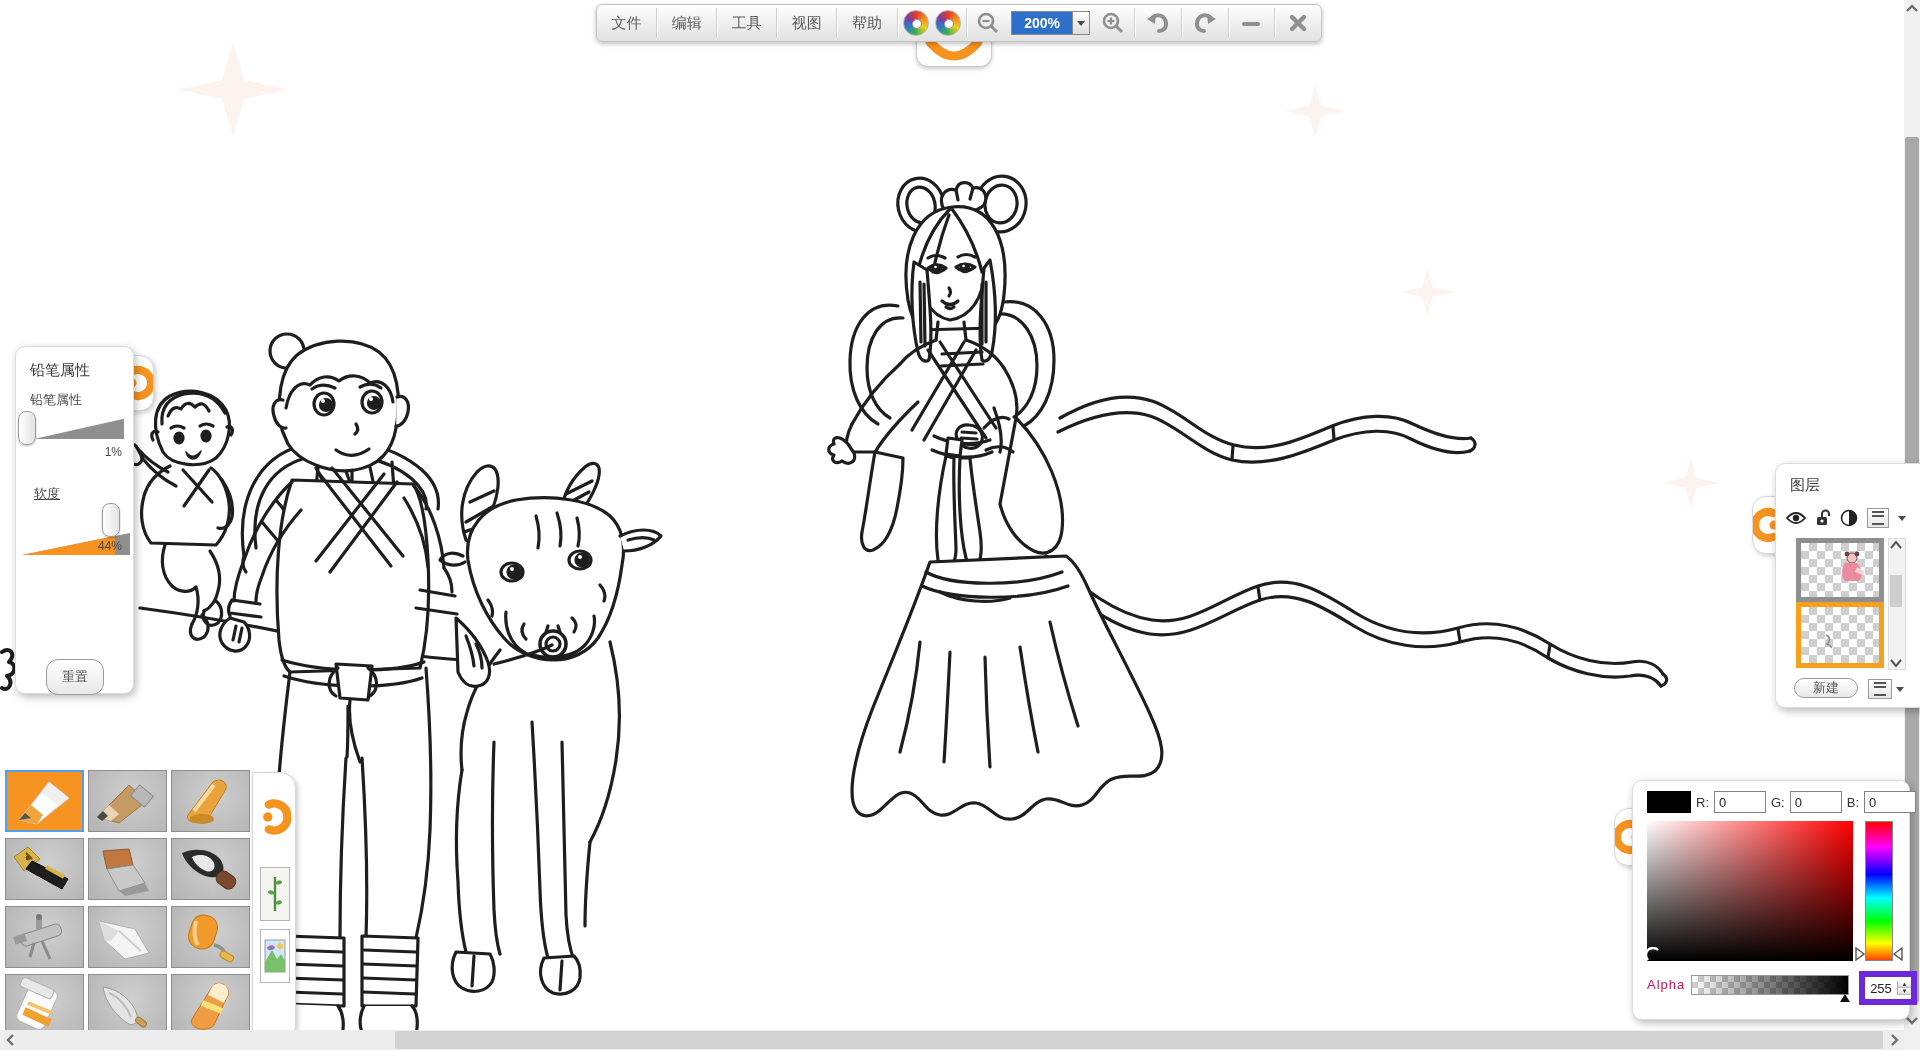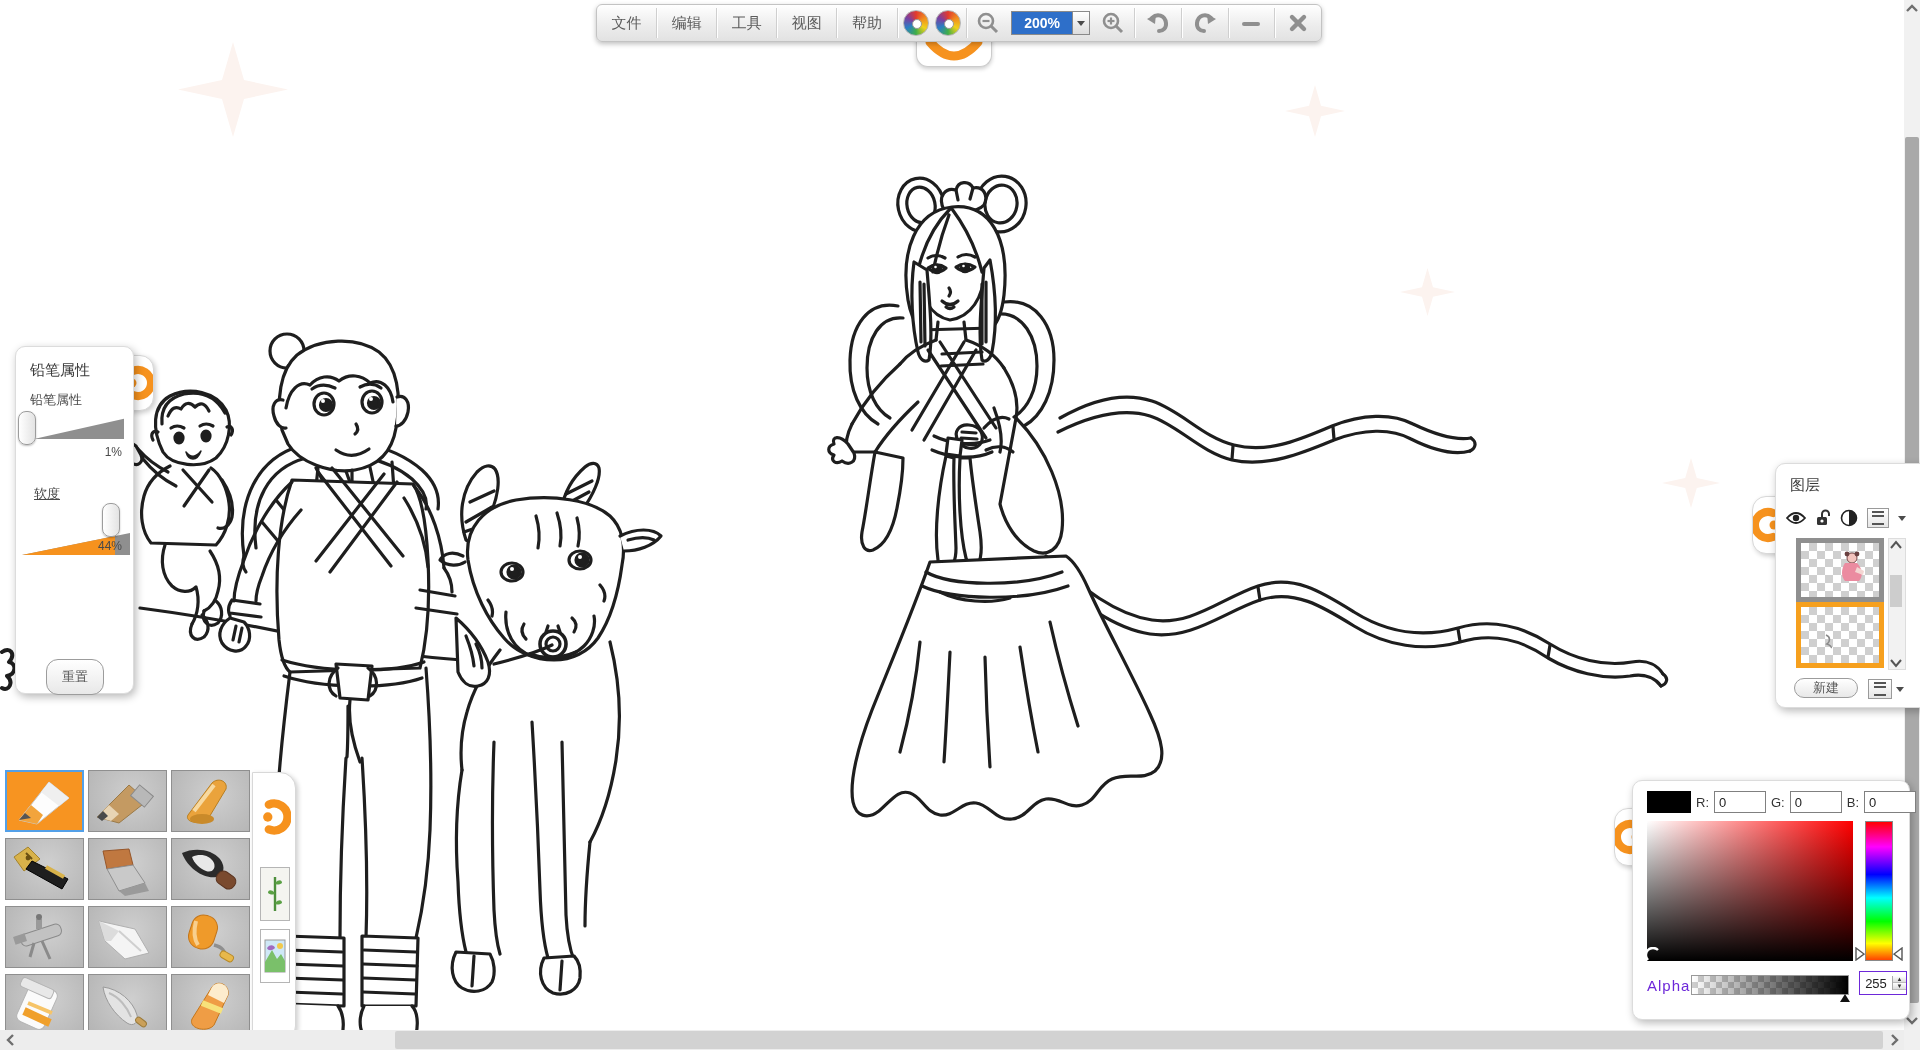--- a/index.html
+++ b/index.html
@@ -58,21 +58,21 @@
   .lines3::after{content:"";position:absolute;left:0;right:0;top:2px;border-top:2px solid #555;}
 
   
   .num-input{width:46px;height:20px;border:1px solid #808080;font-size:13px;padding:0 0 0 4px;background:#fff;color:#222;}
   .svbox{background:linear-gradient(to bottom,rgba(0,0,0,0),#000),linear-gradient(to right,#fff,#f00);}
   .huebar{background:linear-gradient(to bottom,#ff0000,#ff00ff 18%,#0000ff 38%,#00ffff 55%,#00ff00 72%,#ffff00 88%,#ff4400 100%);border:1px solid #888;}
   .alphabar{position:relative;border:1px solid #999;background-image:linear-gradient(to right,rgba(0,0,0,0),#000),
       linear-gradient(45deg,#cfcfcf 25%,transparent 25%,transparent 75%,#cfcfcf 75%),
       linear-gradient(45deg,#cfcfcf 25%,transparent 25%,transparent 75%,#cfcfcf 75%);
       background-size:100% 100%,12px 12px,12px 12px;background-position:0 0,0 0,6px 6px;background-color:#fff;}
-  .spin{width:46px;height:22px;border:1px solid #6d28d9;background:#fff;display:flex;align-items:center;}
+  .spin{width:46px;height:22px;border:6px solid #6d28d9;background:#fff;display:flex;align-items:center;}
   .spin .val{flex:1;font-size:13px;text-align:center;color:#222;}
   .spin .btns{width:13px;display:flex;flex-direction:column;border-left:1px solid #aaa;}
   .spin .btns div{flex:1;display:flex;align-items:center;justify-content:center;background:linear-gradient(#fff,#ddd);border-bottom:1px solid #bbb;font-size:6px;color:#333;}
 
   
   .hscroll{position:absolute;left:0;bottom:0;width:1904px;height:20px;background:#ededed;z-index:50;}
   .hthumb{position:absolute;left:395px;top:1px;width:1488px;height:18px;background:#d2d2d2;border-radius:2px;}
   .vscroll{position:absolute;right:0;top:0;width:16px;height:1030px;background:#f1f1f1;z-index:28;}
   .vthumb{position:absolute;left:1px;top:137px;width:14px;height:866px;background:#a9a9a9;border-radius:2px;}
   .corner{position:absolute;right:0;bottom:0;width:16px;height:20px;background:#f0f0f0;z-index:50;}
@@ -563,21 +563,21 @@
       <path d="M3,13 A7,7 0 0 1 13,3" stroke="#fff" stroke-width="2.4" fill="none"></path>
     </svg>
   </div>
   <div class="abs huebar" style="left:232px;top:40px;width:28px;height:140px;box-sizing:border-box;"></div>
   <svg width="10" height="14" viewBox="0 0 10 14" class="abs" style="left:222px;top:166px;">
       <polygon points="1,1 9,7 1,13" fill="#fff" stroke="#555" stroke-width="1.4"></polygon>
     </svg>
   <svg width="10" height="14" viewBox="0 0 10 14" class="abs" style="left:260px;top:166px;">
       <polygon points="9,1 1,7 9,13" fill="#fff" stroke="#555" stroke-width="1.4"></polygon>
     </svg>
-  <div class="abs" style="left:14px;top:196px;font-size:15px;color:#6d28d9;letter-spacing:1px;">Alpha</div>
+  <div class="abs" style="left:14px;top:196px;font-size:13px;color:#be185d;letter-spacing:1px;">Alpha</div>
   <div class="abs alphabar" style="left:58px;top:194px;width:156px;height:18px;">
     <svg width="10" height="8" viewBox="0 0 10 8" style="position:absolute;right:-2px;bottom:-8px;">
         <polygon points="5,0 10,8 0,8" fill="#111"></polygon>
       </svg>
   </div>
   <div class="spin abs" style="left:226px;top:190px;">
     <span class="val">255</span>
     <span class="btns">
       <div>▲</div>
       <div>▼</div>

